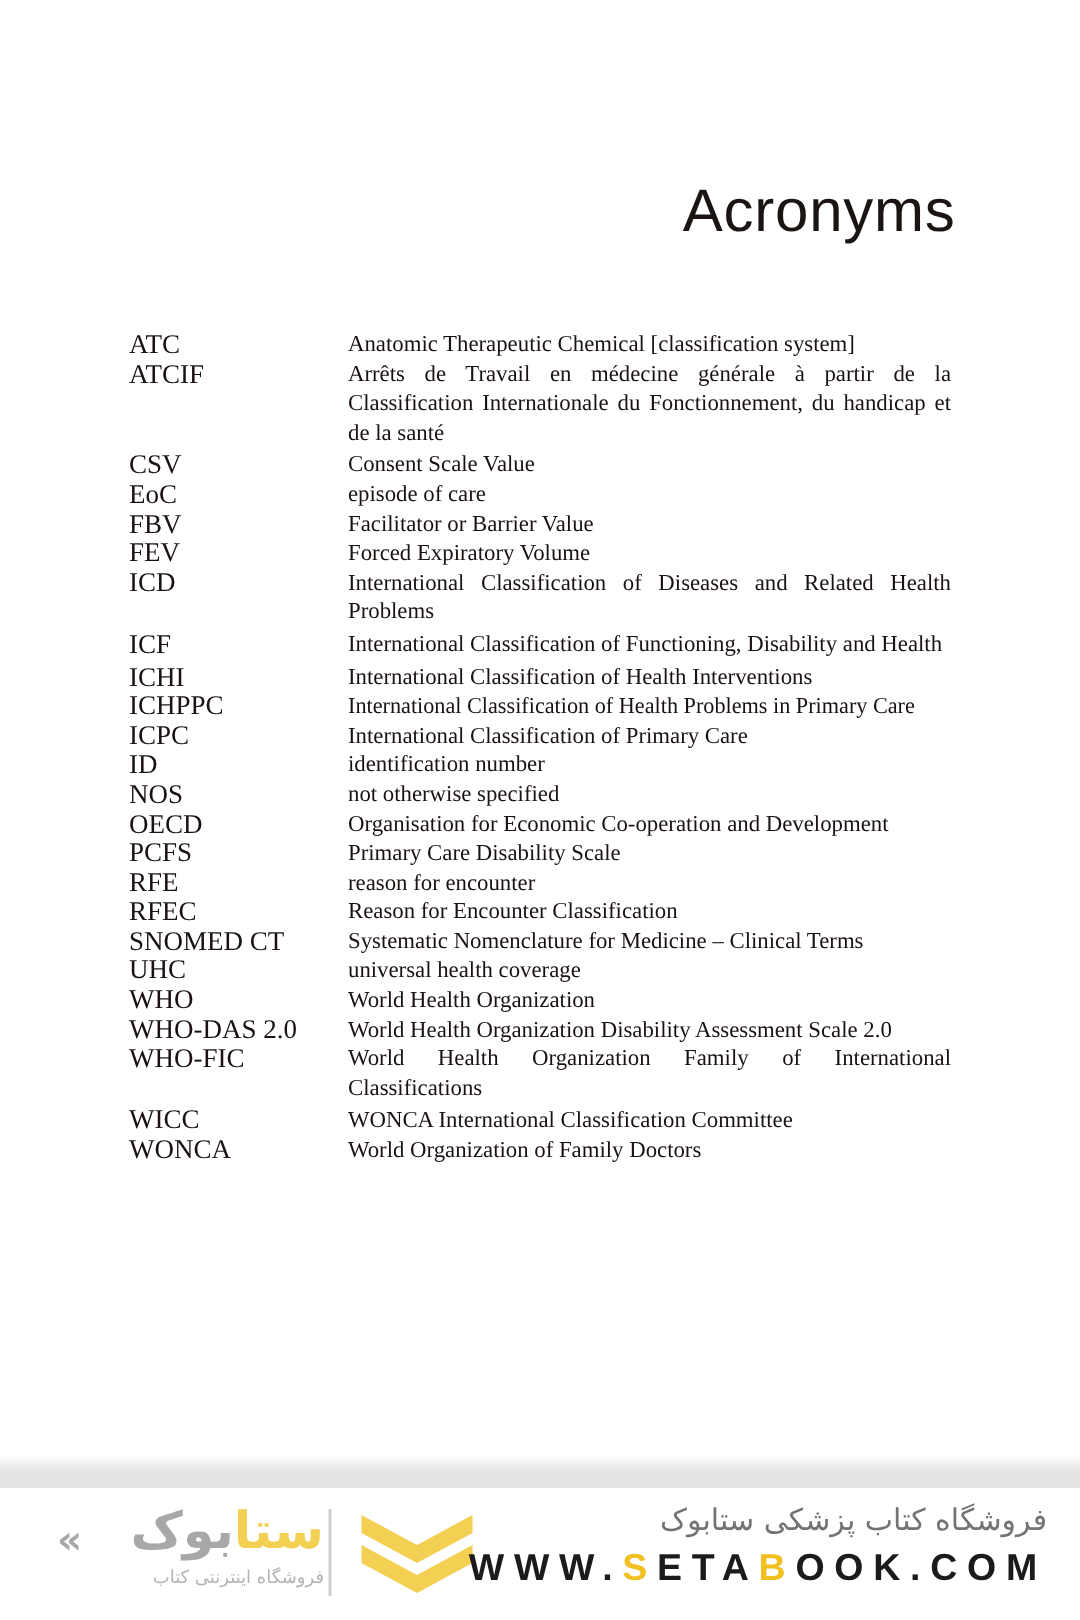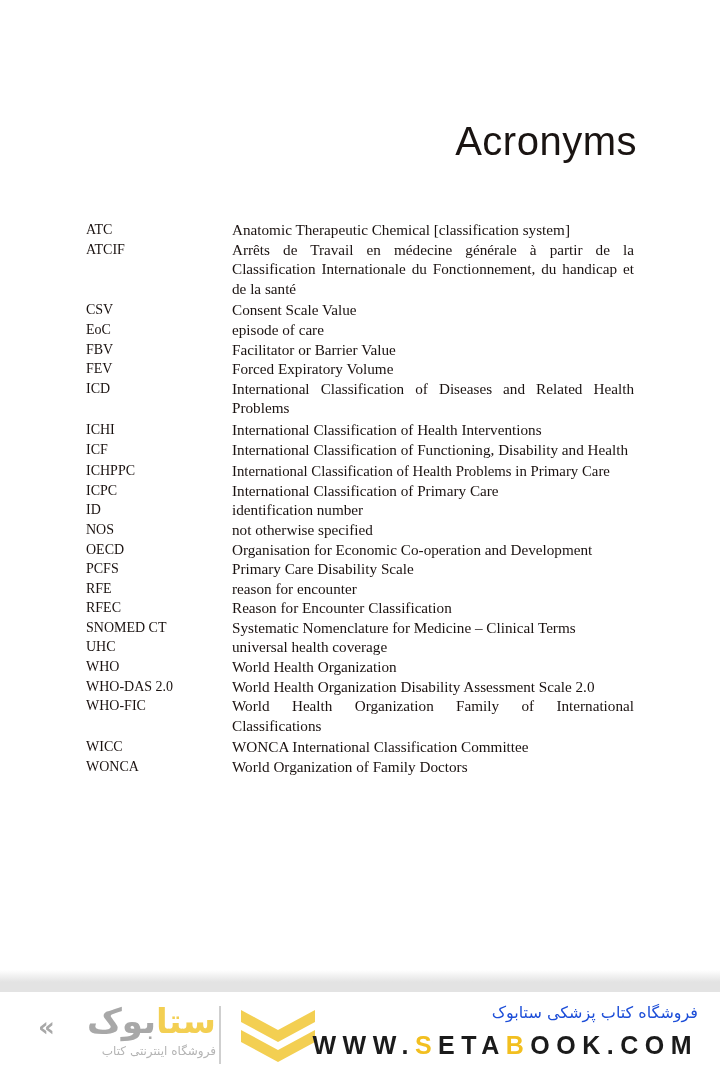--- a/index.html
+++ b/index.html
@@ -52,21 +52,21 @@
 
   .acronym-row.multiline {
     margin-bottom: 2px;
     justify-content: flex-end;
   }
 
   .acr-term {
     width: 146px;
     flex: 0 0 146px;
     font-family: "Liberation Serif", serif;
-    font-size: 14px;
+    font-size: 18px;
     line-height: 19.6px;
     color: #1a1210;
     white-space: nowrap;
   }
 
   .acr-def {
     flex: 1 1 auto;
     font-family: "Liberation Serif", serif;
     font-size: 15.2px;
     line-height: 19.6px;
@@ -181,22 +181,22 @@
     position: absolute;
     right: 22px;
     top: 8px;
     width: 420px;
     text-align: right;
   }
 
   .footer-fa {
     direction: rtl;
     font-family: "DejaVu Sans", sans-serif;
-    font-size: 16px;
-    color: #1d4ed8;
+    font-size: 20px;
+    color: #737373;
     line-height: 26px;
     white-space: nowrap;
   }
 
   .footer-url {
     font-family: "Liberation Sans", sans-serif;
     font-size: 25px;
     font-weight: bold;
     letter-spacing: 6.5px;
     color: #1b1b1b;
@@ -235,27 +235,27 @@
         <div class="acr-def single">Facilitator or Barrier Value</div>
       </div>
       <div class="acronym-row">
         <div class="acr-term">FEV</div>
         <div class="acr-def single">Forced Expiratory Volume</div>
       </div>
       <div class="acronym-row multiline">
         <div class="acr-term">ICD</div>
         <div class="acr-def">International Classification of Diseases and Related Health Problems</div>
       </div>
-      <div class="acronym-row">
-        <div class="acr-term">ICHI</div>
-        <div class="acr-def single">International Classification of Health Interventions</div>
-      </div>
       <div class="acronym-row multiline">
         <div class="acr-term">ICF</div>
         <div class="acr-def">International Classification of Functioning, Disability and Health</div>
+      </div>
+      <div class="acronym-row">
+        <div class="acr-term">ICHI</div>
+        <div class="acr-def single">International Classification of Health Interventions</div>
       </div>
       <div class="acronym-row">
         <div class="acr-term">ICHPPC</div>
         <div class="acr-def single condensed">International Classification of Health Problems in Primary Care</div>
       </div>
       <div class="acronym-row">
         <div class="acr-term">ICPC</div>
         <div class="acr-def single">International Classification of Primary Care</div>
       </div>
       <div class="acronym-row">

